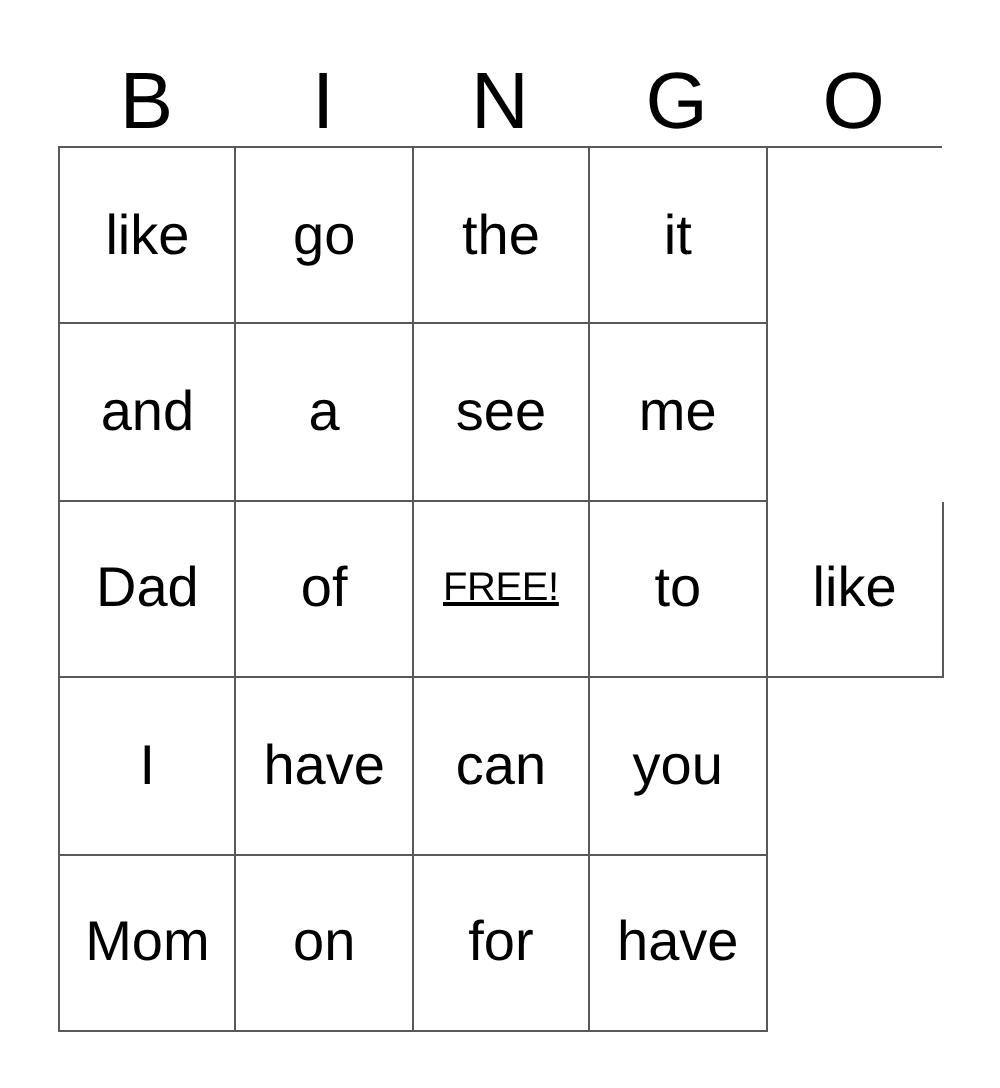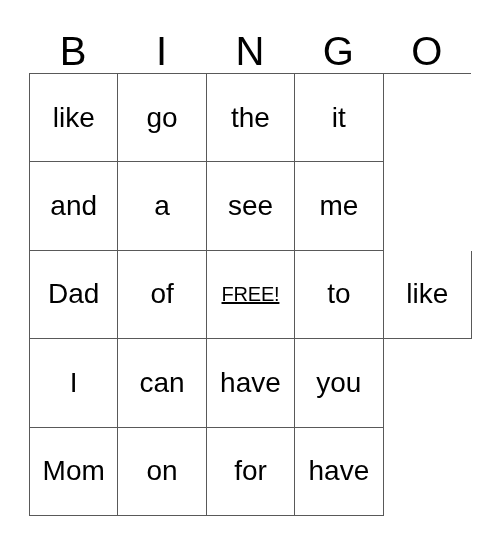--- a/index.html
+++ b/index.html
@@ -140,24 +140,24 @@
       <div class="bingo-cell">
           <span class="cell-text">like</span>
         </div>
     </div>
 
     <div class="bingo-row">
       <div class="bingo-cell">
           <span class="cell-text">I</span>
         </div>
       <div class="bingo-cell">
-          <span class="cell-text">can</span>
+          <span class="cell-text">have</span>
         </div>
       <div class="bingo-cell">
-          <span class="cell-text">have</span>
+          <span class="cell-text">can</span>
         </div>
       <div class="bingo-cell">
           <span class="cell-text">you</span>
         </div>
     </div>
 
     <div class="bingo-row">
       <div class="bingo-cell">
           <span class="cell-text">Mom</span>
         </div>

